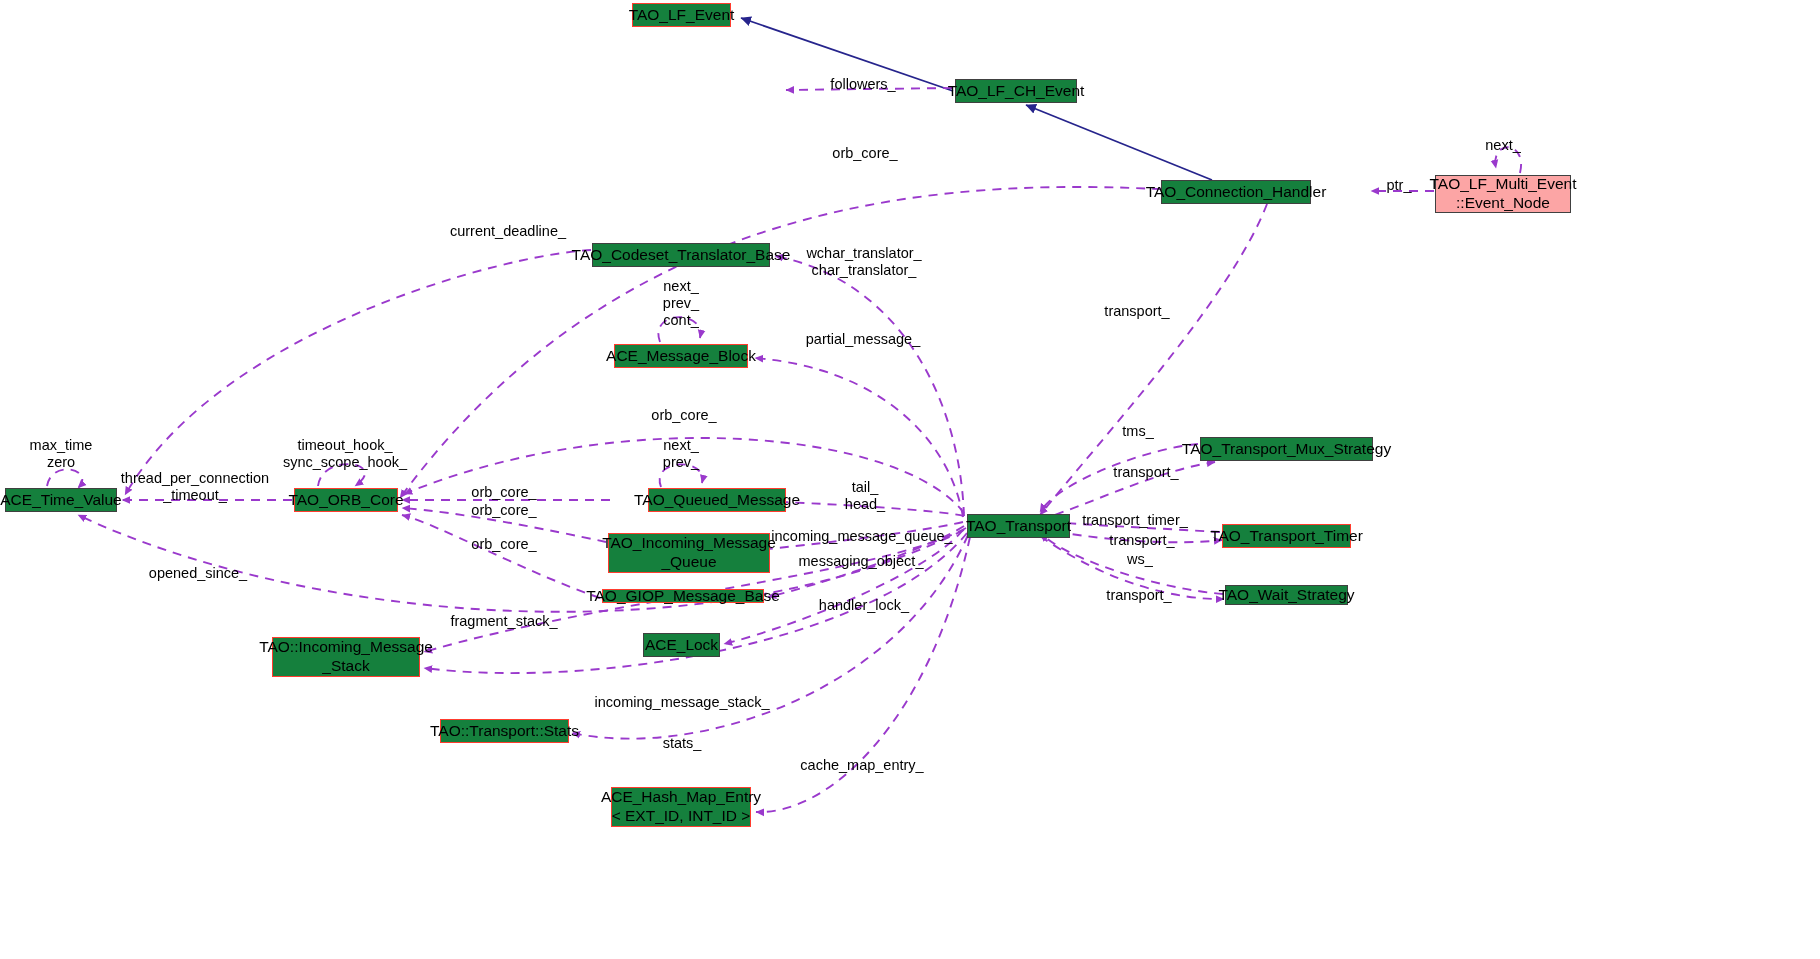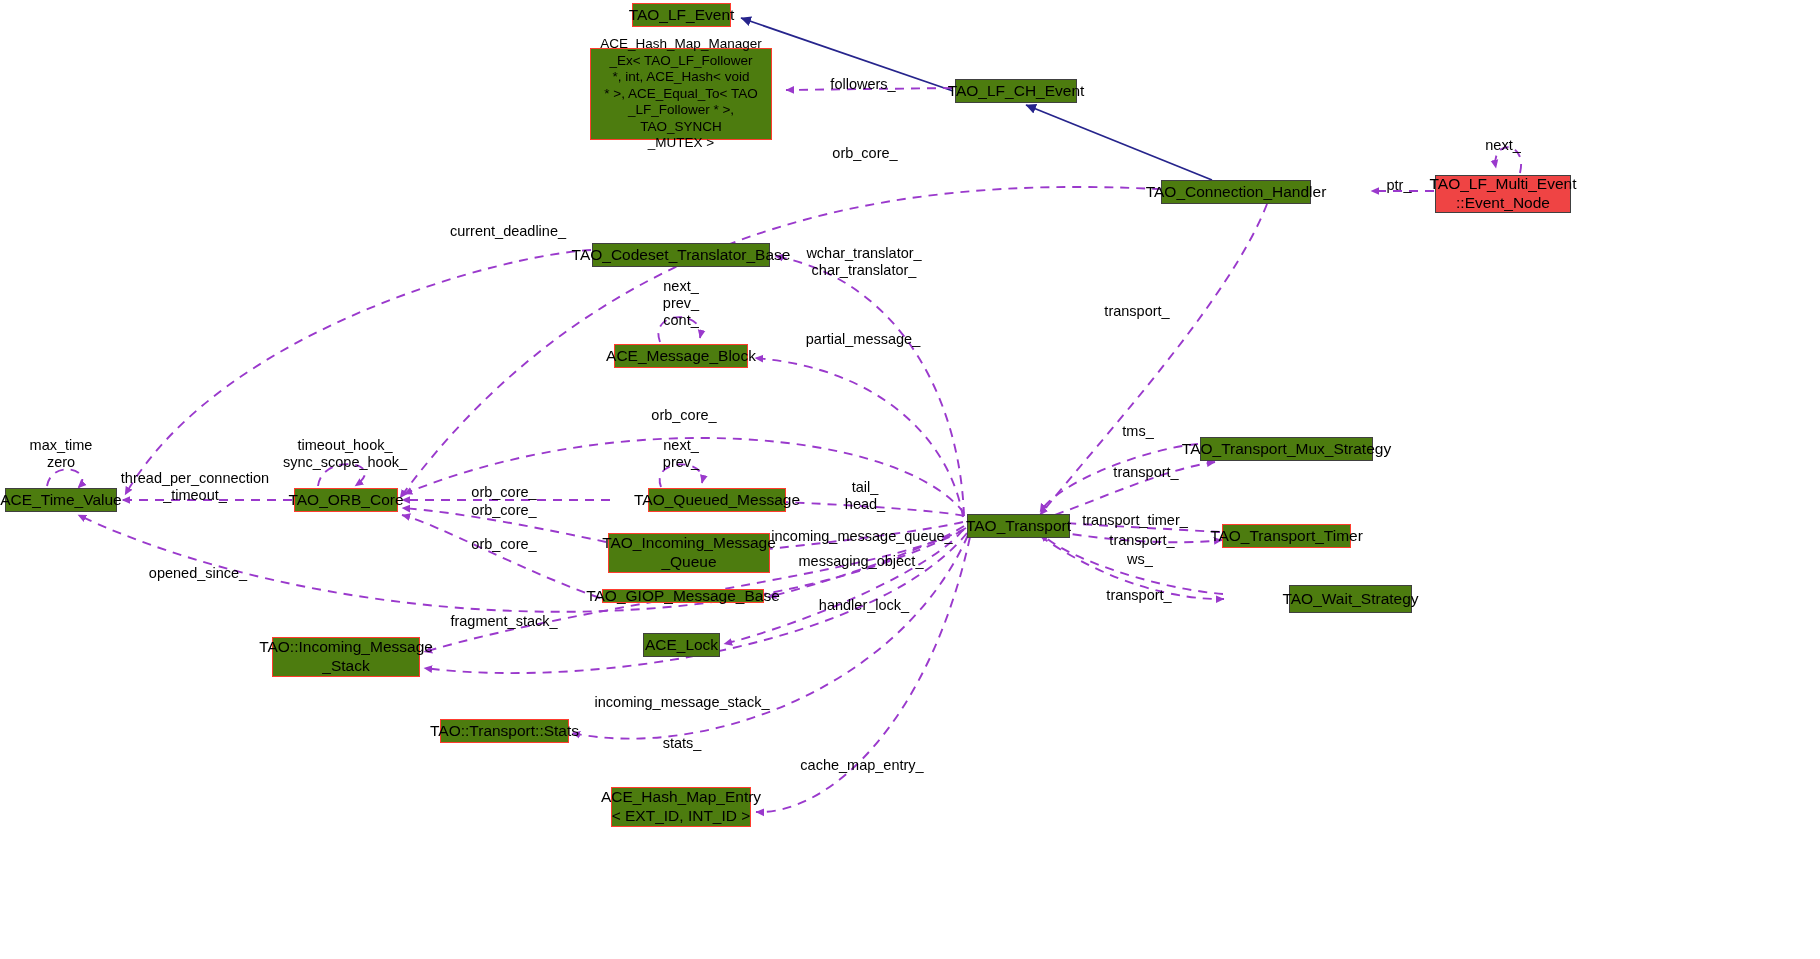--- a/index.html
+++ b/index.html
@@ -27,31 +27,31 @@
   .node {
     position: absolute;
     box-sizing: border-box;
     display: flex;
     align-items: center;
     justify-content: center;
     text-align: center;
     font-size: 15.5px;
     line-height: 1.22;
     color: #000000;
-    background: #4d7c0f;
+    background: #15803d;
     border: 1.6px solid #404040;
     white-space: pre-line;
     padding: 2px 5px;
     z-index: 3;
   }
   .node.red {
     border-color: #ff3c2e;
   }
   .node.gray {
-    background: #ef4444;
+    background: #fca5a5;
     border-color: #404040;
   }
   .edge-label {
     position: absolute;
     font-size: 14.5px;
     line-height: 1.18;
     color: #000000;
     white-space: pre-line;
     text-align: center;
     z-index: 2;
@@ -110,26 +110,20 @@
       <path d="M966,528 C880,575 600,600 424,652"></path>
       <path d="M963,530 C930,570 810,622 724,644"></path>
       <path d="M967,533 C880,640 600,690 424,668"></path>
       <path d="M968,535 C900,690 700,760 572,733"></path>
       <path d="M970,537 C930,720 830,815 756,812"></path>
     </g>
   </svg>
 
   <div class="node red" style="left:632px; top:3px; width:99px; height:24px;">TAO_LF_Event</div>
 
-  <div class="node red" style="left:590px; top:48px; width:182px; height:92px; font-size:13.5px;">ACE_Hash_Map_Manager
-_Ex&lt; TAO_LF_Follower
-*, int, ACE_Hash&lt; void
-* &gt;, ACE_Equal_To&lt; TAO
-_LF_Follower * &gt;, TAO_SYNCH
-_MUTEX &gt;</div>
 
   <div class="node" style="left:955px; top:79px; width:122px; height:24px;">TAO_LF_CH_Event</div>
 
   <div class="node" style="left:1161px; top:180px; width:150px; height:24px;">TAO_Connection_Handler</div>
 
   <div class="node gray" style="left:1435px; top:175px; width:136px; height:38px;">TAO_LF_Multi_Event
 ::Event_Node</div>
 
   <div class="node" style="left:592px; top:243px; width:178px; height:24px;">TAO_Codeset_Translator_Base</div>
 
@@ -155,21 +149,21 @@
 
   <div class="node red" style="left:611px; top:787px; width:140px; height:40px;">ACE_Hash_Map_Entry
 &lt; EXT_ID, INT_ID &gt;</div>
 
   <div class="node" style="left:967px; top:514px; width:103px; height:24px;">TAO_Transport</div>
 
   <div class="node" style="left:1200px; top:437px; width:173px; height:24px;">TAO_Transport_Mux_Strategy</div>
 
   <div class="node red" style="left:1222px; top:524px; width:129px; height:24px;">TAO_Transport_Timer</div>
 
-  <div class="node" style="left:1289px; top:585px; width:123px; height:28px;">TAO_Wait_Strategy</div>
+  <div class="node" style="left:1225px; top:585px; width:123px; height:20px;">TAO_Wait_Strategy</div>
 
   <div class="edge-label" style="left:863px; top:85px;">followers_</div>
   <div class="edge-label" style="left:1399px; top:186px;">ptr_</div>
   <div class="edge-label" style="left:1503px; top:146px;">next_</div>
   <div class="edge-label" style="left:865px; top:154px;">orb_core_</div>
   <div class="edge-label" style="left:508px; top:232px;">current_deadline_</div>
   <div class="edge-label" style="left:864px; top:262px;">wchar_translator_
 char_translator_</div>
   <div class="edge-label" style="left:681px; top:304px;">next_
 prev_

